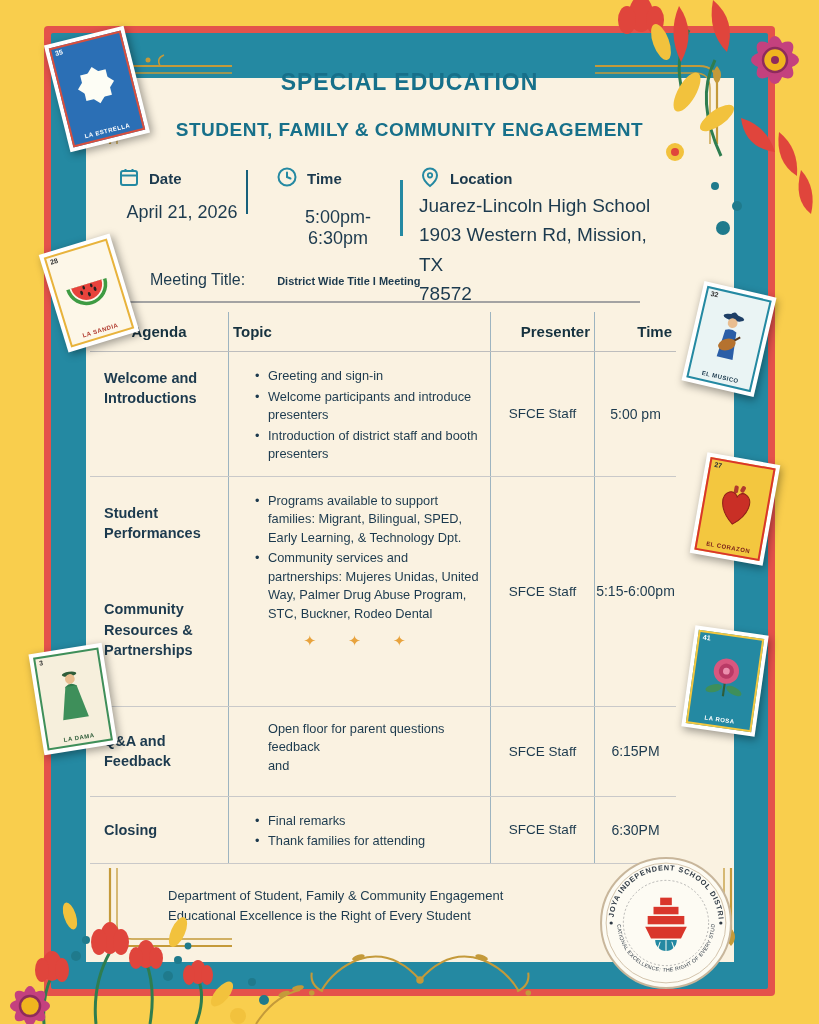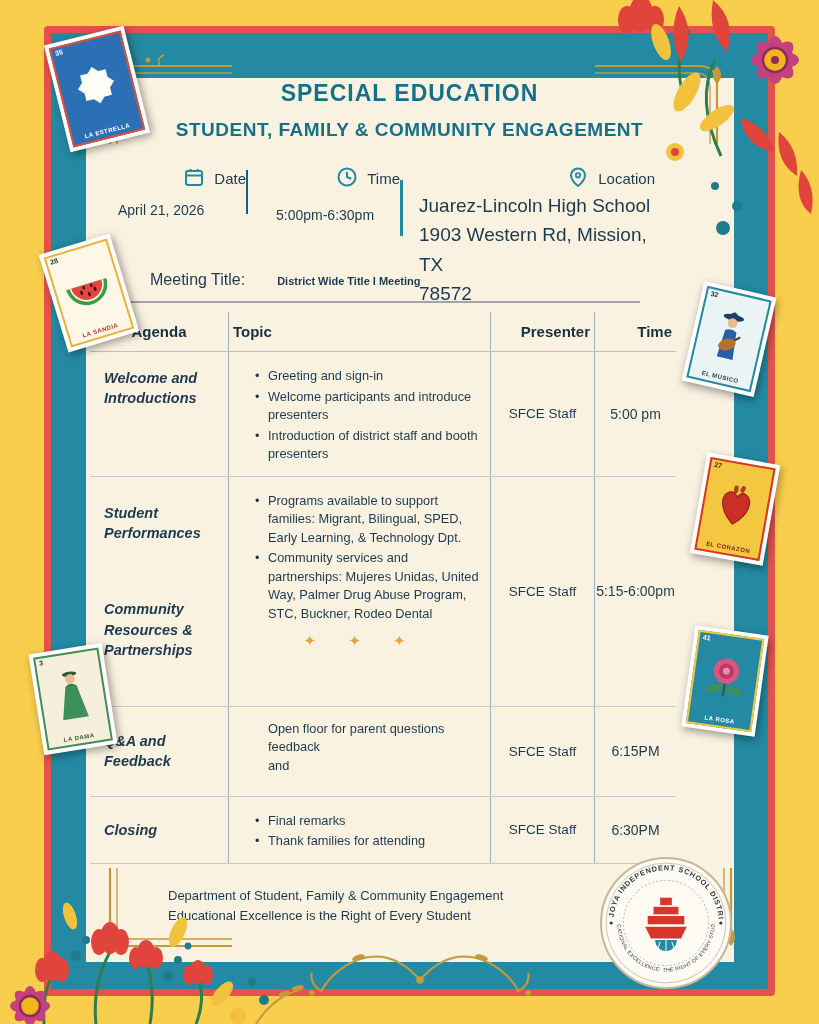--- a/index.html
+++ b/index.html
@@ -7,26 +7,26 @@
   html,body{margin:0;padding:0}
   body{width:819px;height:1024px;font-family:"Liberation Sans","DejaVu Sans",sans-serif;background:#F9CE4D;}
   #page{position:relative;width:819px;height:1024px;background:#F9CE4D;overflow:hidden;}
 
   .red-frame{position:absolute;left:44px;top:26px;width:731px;height:970px;background:#E4524B;border-radius:4px;}
   .teal-band{position:absolute;inset:7px;background:#2489A2;border-radius:2px;}
   .cream{position:absolute;left:86px;top:78px;width:648px;height:884px;background:#FAF2E1;z-index:1;}
 
   
   .content{position:absolute;inset:0;z-index:10;color:#1C3A4E;}
-  .title1{position:absolute;left:0;right:0;top:80px;text-align:center;font-size:23px;font-weight:bold;letter-spacing:1px;color:#17708A;}
+  .title1{position:absolute;left:0;right:0;top:69px;text-align:center;font-size:23px;font-weight:bold;letter-spacing:1px;color:#17708A;}
   .title2{position:absolute;left:0;right:0;top:119px;text-align:center;font-size:19px;font-weight:bold;letter-spacing:.5px;color:#17708A;}
 
   .info-row{position:absolute;left:118px;top:166px;width:590px;display:flex;}
-  .info-head{display:flex;align-items:center;gap:9px;font-weight:normal;font-size:15px;color:#1C3A4E;justify-content:flex-end;}
-  .info-val{font-size:14px;margin-top:11px;}
+  .info-head{display:flex;align-items:center;gap:9px;font-weight:bold;font-size:15px;color:#1C3A4E;}
+  .info-val{font-size:18px;margin-top:11px;text-align:center;}
   .info-date{width:128px;}
   .info-time{width:152px;padding-left:28px;}
   .info-time .info-val{margin-top:16px;}
   .info-loc{width:252px;padding-left:16px;}
   .loc-line{font-size:19px;line-height:1.55;}
   .vdiv{width:2px;background:#17607A;height:44px;margin-top:4px;flex:none;}
   .vdiv.tall{width:3px;height:56px;background:#2489A2;margin-top:14px;}
 
   .meeting{position:absolute;left:150px;top:268px;display:flex;gap:32px;align-items:baseline;}
   .meeting-label{font-size:16px;}
@@ -37,21 +37,21 @@
   .agenda-table{position:absolute;left:90px;top:312px;width:586px;}
   .t-head,.t-row{display:grid;grid-template-columns:138px 262px 104px 82px;}
   .t-head > div{padding:11px 4px;font-weight:bold;font-size:15px;color:#16323F;}
   .t-head > div + div{border-left:1.5px solid #9DB4C0;}
   .th-agenda{text-align:center;}
   .th-topic{padding-left:64px;}
   .th-presenter,.th-time{text-align:right;}
   .t-head{border-bottom:1.2px solid #BDBDBD;}
   .t-row{border-bottom:1.2px solid #C9C9C9;}
   .t-row > div + div{border-left:1.5px solid #9DB4C0;}
-  .cell-agenda{padding:16px 10px 10px 14px;font-weight:bold;font-size:14.5px;line-height:1.4;font-style:italic;}
+  .cell-agenda{padding:16px 10px 10px 14px;font-weight:bold;font-size:14.5px;line-height:1.4;}
   .cell-topic{padding:13px 8px 10px 26px;font-size:12.8px;line-height:1.45;}
   ul.topics{list-style:none;}
   ul.topics li{position:relative;padding-left:13px;margin:2px 0;}
   ul.topics li::before{content:"\2022";position:absolute;left:0;top:0;}
   .cell-presenter{display:flex;align-items:center;justify-content:center;font-size:13.5px;}
   .cell-time{display:flex;align-items:center;justify-content:center;font-size:14px;}
   .r1{min-height:106px;}
   .r2{min-height:230px;}
   .r3{min-height:90px;}
   .r4{min-height:64px;}

